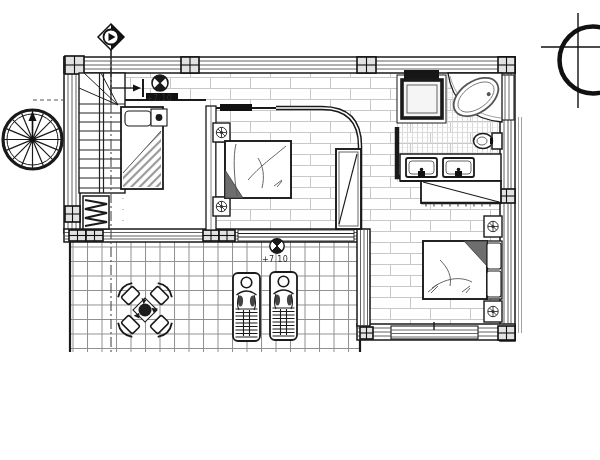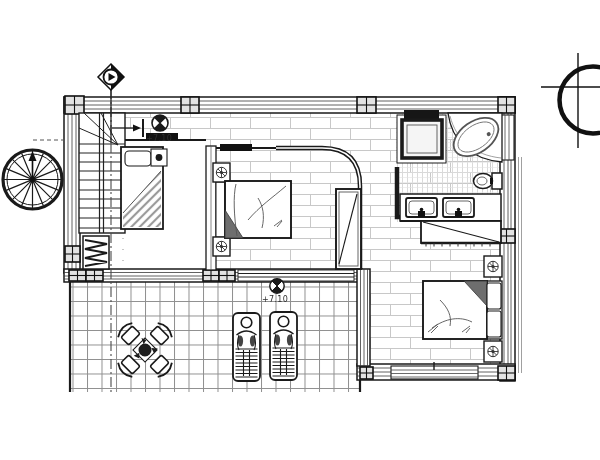--- a/index.html
+++ b/index.html
@@ -1,17 +1,17 @@
 <!DOCTYPE html>
 <html><head>
 <meta charset="utf-8">
 <style>
   html,body{margin:0;padding:0;background:#ffffff;}
   .stage{position:relative;width:600px;height:352px;background:#ffffff;overflow:hidden;
-         font-family:"DejaVu Sans",sans-serif;margin-top:40px;}
+         font-family:"DejaVu Sans",sans-serif;}
   svg{position:absolute;left:0;top:0;}
   .lvl{font-family:"DejaVu Sans",sans-serif;font-size:8px;fill:#2e2e2e;letter-spacing:.3px;}
   .blk rect{fill:#e2e2e2;stroke:#111;stroke-width:1.6;}
   .blk line{stroke:#111;stroke-width:1.1;}
   .wallband{fill:#ffffff;stroke:#1a1a1a;stroke-width:1.5;}
   .wline{stroke:#3a3a3a;stroke-width:.8;fill:none;}
   .thin{stroke:#555;fill:none;}
 </style>
 </head>
 <body>

